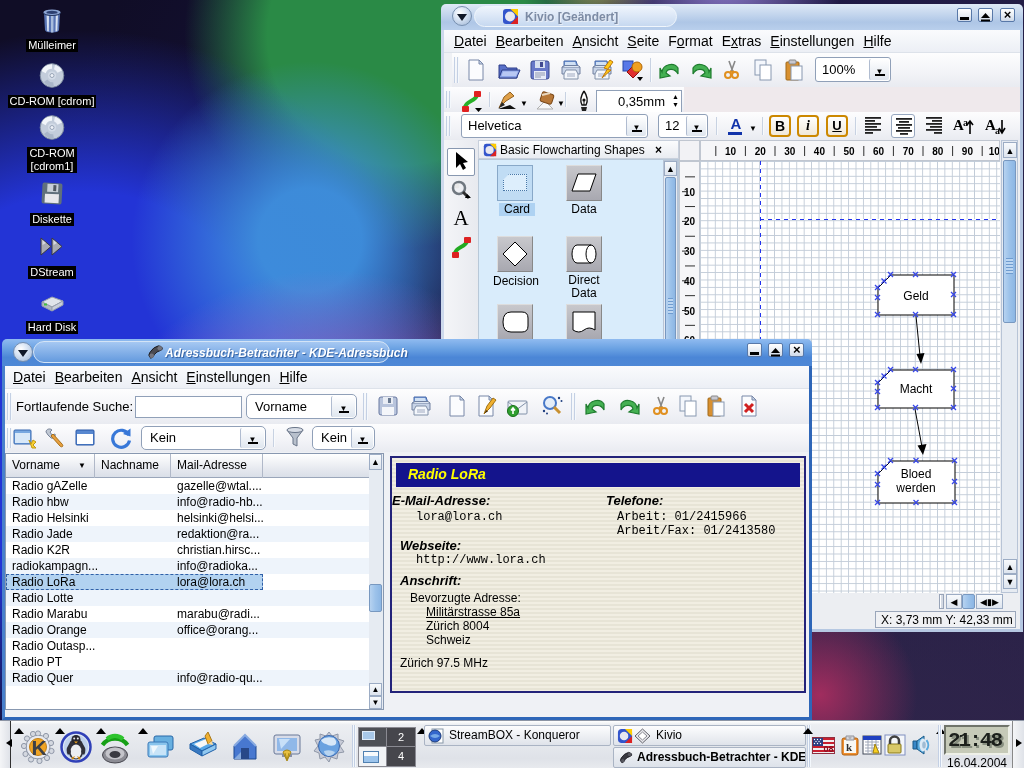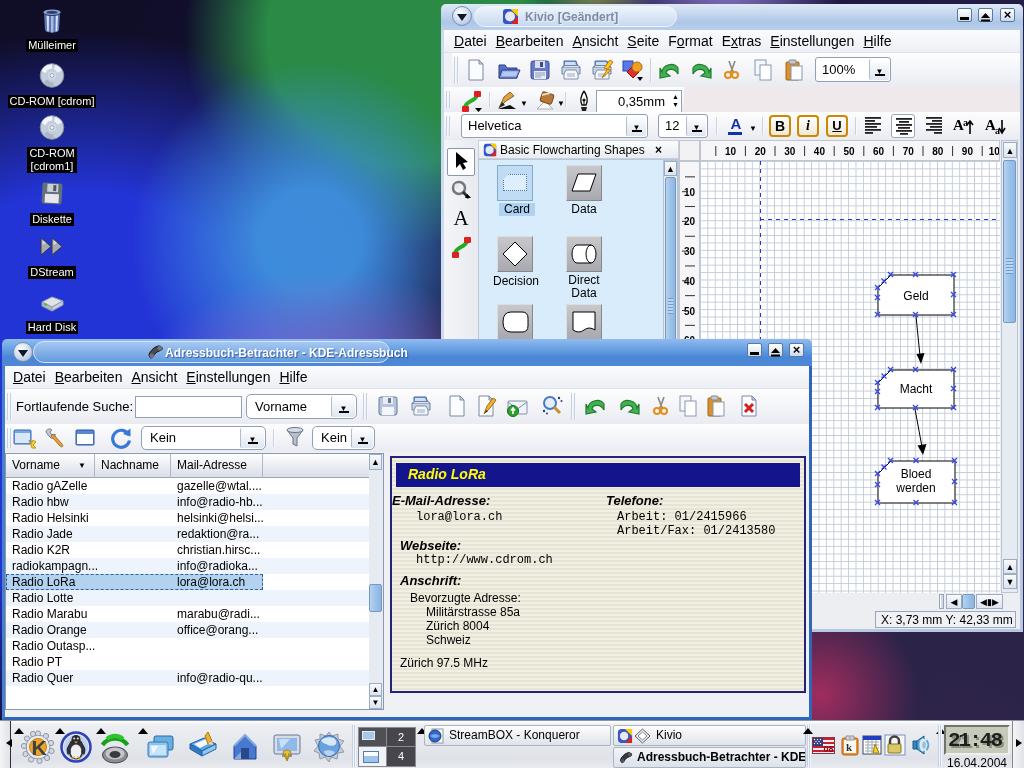--- a/index.html
+++ b/index.html
@@ -19,21 +19,21 @@
   radial-gradient(circle 225px at 398px 35px, #2a8a46 58%, rgba(42,138,70,0) 95%),
   radial-gradient(circle 420px at 930px 830px, #30254a, rgba(48,37,74,0) 100%),
   linear-gradient(118deg, #100d26 8%, #15113a 30%, #1d1844 55%, #262047 80%, #282148 100%);
  }
 
 .dicon { position:absolute; width:104px; text-align:center; color:#fff; font-size:11px; }
 .dicon .ic { margin:0 auto; width:30px; height:30px; }
 .dicon .lb { display:inline-block; background:#000; color:#fff; padding:0 2px; line-height:13px; margin-top:3px; }
 
 .win { position:absolute; }
-.tb-act { background:linear-gradient(#90bbf0 0%, #68a0e2 38%, #4b86d6 68%, #4e88d6 100%); }
+.tb-act { background:linear-gradient(#90bbf0 0%, #68a0e2 38%, #4b86d6 68%, #4e88d6 100%);font-style:italic; }
 .tb-inact { background:linear-gradient(#dee9f6 0%, #c0d3ec 45%, #aec6e6 70%, #b9cfec 100%); }
 .pill-act { background:linear-gradient(#a6c8f2,#649ade); border:1px solid #d4e4f6; border-radius:11px; }
 .pill-inact { background:linear-gradient(#eef4fc,#c6d8f0); border:1px solid #f0f6fc; border-radius:11px; }
 .circbtn { position:absolute; width:20px; height:20px; border-radius:50%;
  background:radial-gradient(circle at 7px 6px,#ffffff,#d8e4f4 40%,#9cb4d4 100%); border:1px solid #7890b0; }
 .circbtn:after { content:""; position:absolute; left:4px; top:7px; border:5px solid transparent; border-top:7px solid #101828; }
 .wbtn { position:absolute; width:15px; height:14px; background:linear-gradient(#ffffff,#e8edf4 55%,#cdd8e8);
  border:1px solid #5878a8; border-radius:2px; color:#000; }
 
 .menubar { position:absolute; left:0; right:0; background:linear-gradient(#fafbfd,#eceff5); font-size:14px; color:#000; }
@@ -773,24 +773,24 @@
       <div class="abs" style="left:385px;top:90px;width:416px;height:237px;border:2px solid #23237a;background:repeating-linear-gradient(#f1eee2 0 2px,#e7e4d6 2px 4px);">
         <div class="abs" style="left:4px;top:5px;right:4px;height:24px;background:#14148c;">
           <span style="position:absolute;left:12px;top:3px;color:#ffff00;font-weight:bold;font-style:italic;font-size:14px;">Radio LoRa</span>
         </div>
         <div class="abs bih" style="left:0;top:35px;">E-Mail-Adresse:</div>
         <div class="abs mono" style="left:24px;top:52px;">lora@lora.ch</div>
         <div class="abs bih" style="left:214px;top:35px;">Telefone:</div>
         <div class="abs mono" style="left:225px;top:52px;">Arbeit: 01/2415966</div>
         <div class="abs mono" style="left:225px;top:66px;">Arbeit/Fax: 01/2413580</div>
         <div class="abs bih" style="left:8px;top:80px;">Webseite:</div>
-        <div class="abs mono" style="left:24px;top:95px;">http://www.cdrom.ch</div>
+        <div class="abs mono" style="left:24px;top:95px;">http://www.lora.ch</div>
         <div class="abs bih" style="left:8px;top:115px;">Anschrift:</div>
         <div class="abs" style="left:18px;top:133px;font-size:12px;">Bevorzugte Adresse:</div>
-        <div class="abs" style="left:34px;top:147px;font-size:12px;">Militärstrasse 85a</div>
+        <div class="abs" style="left:34px;top:147px;font-size:12px;text-decoration:underline;">Militärstrasse 85a</div>
         <div class="abs" style="left:34px;top:161px;font-size:12px;">Zürich 8004</div>
         <div class="abs" style="left:34px;top:175px;font-size:12px;">Schweiz</div>
         <div class="abs" style="left:8px;top:198px;font-size:12px;">Zürich 97.5 MHz</div>
       </div>
     </div>
   </div>
 
   <div id="task">
 
     <div class="abs" style="left:0;top:0;width:11px;height:48px;background:linear-gradient(90deg,#f4f5f7,#dfe2e8);border-right:1px solid #303030;">

